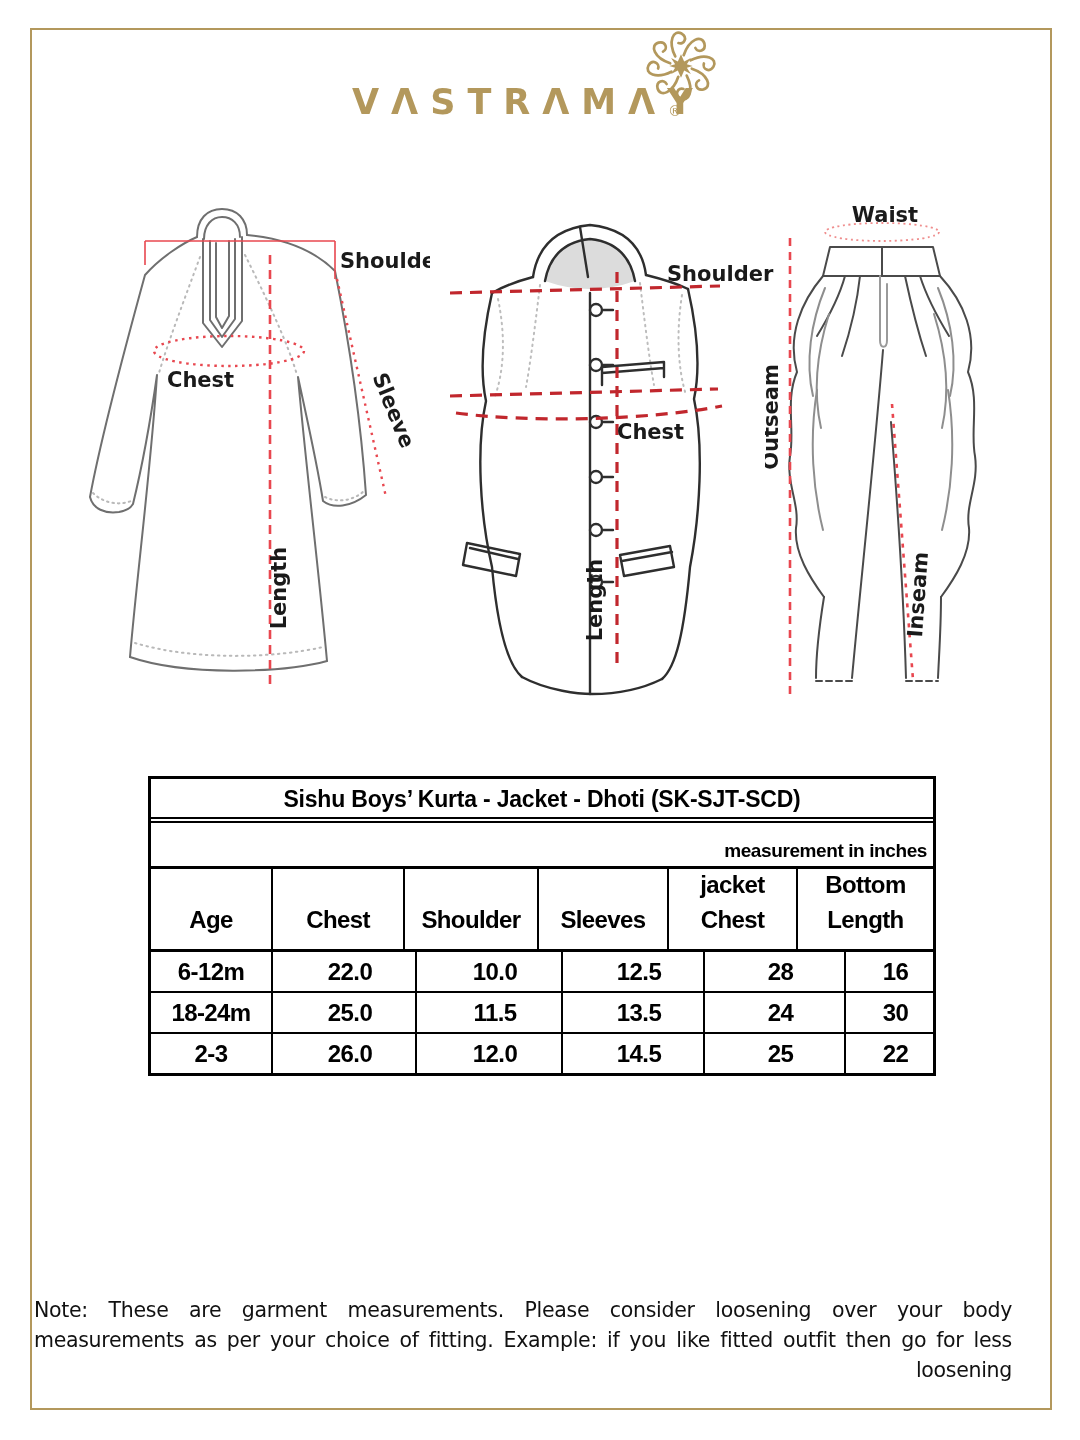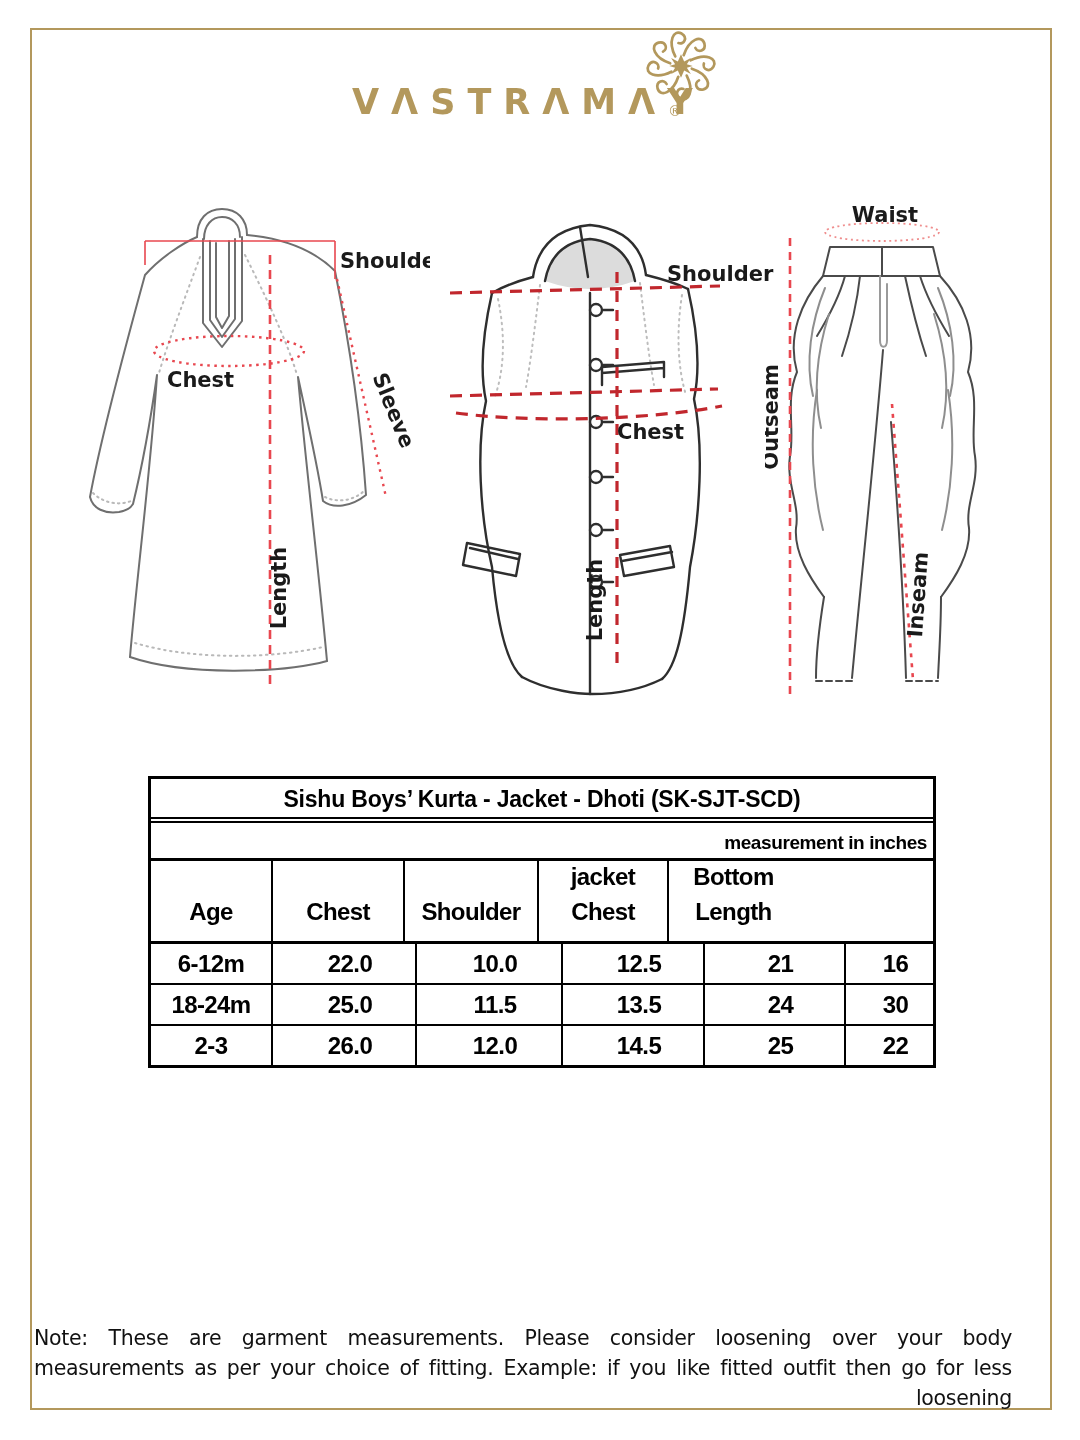--- a/index.html
+++ b/index.html
@@ -40,21 +40,21 @@
     position:absolute; left:148px; top:776px; width:788px;
     border:3px solid #000; background:#fff;
     font-family:"Liberation Sans", sans-serif; color:#000; font-weight:bold;
   }
   .tbl-title {
     height:40px; line-height:40px; text-align:center;
     font-size:23px; border-bottom:2px solid #000; letter-spacing:-0.2px;
   }
   .tbl-unit {
     margin-top:2px; border-top:2px solid #000; border-bottom:3px solid #000;
-    height:40px; display:flex; align-items:flex-end; justify-content:flex-end;
+    height:48px; display:flex; align-items:flex-end; justify-content:flex-end;
     padding:0 6px 4px 0; font-size:19px; letter-spacing:-0.4px;
   }
   .tbl-head, .tbl-row {
     display:grid;
     grid-template-columns:122px 132px 134px 130px 129px 1fr;
   }
   .tbl-head { border-bottom:3px solid #000; }
   .hc {
     height:80px; display:flex; flex-direction:column; justify-content:flex-end;
     align-items:center; padding-bottom:11px; font-size:24px; letter-spacing:-0.6px;
@@ -67,21 +67,21 @@
     height:39px; line-height:39px; text-align:center; font-size:24px;
     letter-spacing:-0.6px; border-right:2px solid #000;
   }
   .dc:last-child { border-right:none; }
 
   
   .note {
     position:absolute; left:34px; top:1295px; width:978px;
     font-family:"DejaVu Sans", sans-serif;
     font-size:20.5px; letter-spacing:-0.3px; color:#111;
-    line-height:30px; text-align:justify; text-align-last:right;margin-top:28px;
+    line-height:30px; text-align:justify; text-align-last:right;
   }
 </style>
 </head>
 <body>
 
 <div class="frame"></div>
 
 <svg class="emblem" viewBox="-40 -40 80 80">
   <defs>
     <path id="petal" d="M 3 -12 C 9 -30 23 -35 26 -25 C 28 -17 19 -14 16 -20" fill="none" stroke="#b3985c" stroke-width="3" stroke-linecap="round"></path>
@@ -244,34 +244,38 @@
     </div>
     <div class="hc">
       <span></span>
       <span>Chest</span>
     </div>
     <div class="hc">
       <span></span>
       <span>Shoulder</span>
     </div>
     <div class="hc">
+      <span></span>
+      <span>Sleeves</span>
+    </div>
+    <div class="hc">
       <span>jacket</span>
       <span>Chest</span>
     </div>
     <div class="hc">
       <span>Bottom</span>
       <span>Length</span>
     </div>
   </div>
   <div class="tbl-row">
     <div class="dc">6-12m</div>
     <div class="dc">22.0</div>
     <div class="dc">10.0</div>
     <div class="dc">12.5</div>
-    <div class="dc">21</div>
+    <div class="dc">28</div>
     <div class="dc">16</div>
   </div>
   <div class="tbl-row">
     <div class="dc">18-24m</div>
     <div class="dc">25.0</div>
     <div class="dc">11.5</div>
     <div class="dc">13.5</div>
     <div class="dc">24</div>
     <div class="dc">30</div>
   </div>

